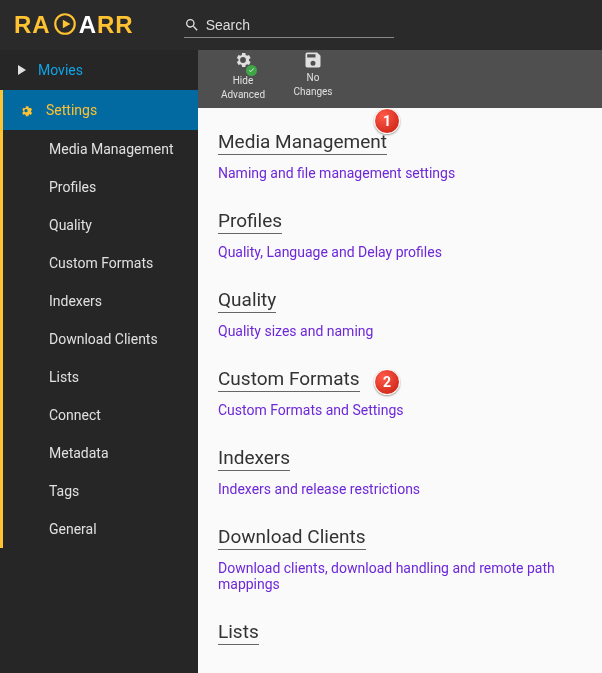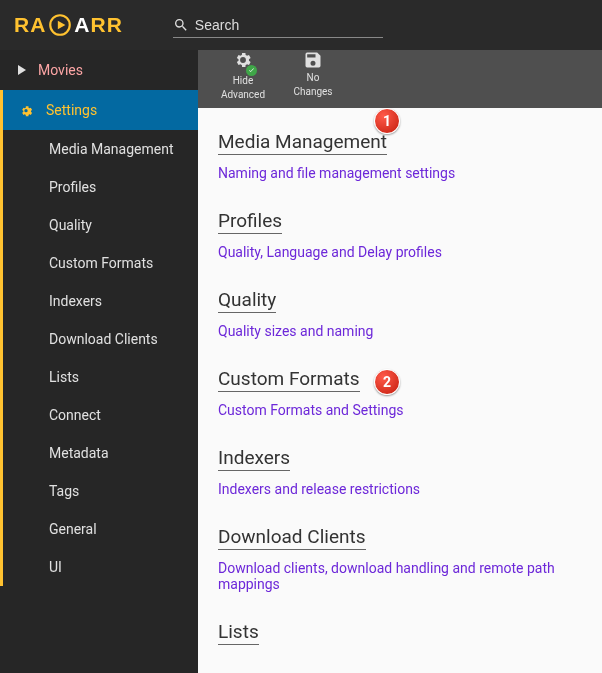--- a/index.html
+++ b/index.html
@@ -4,21 +4,21 @@
 <style>
   * { box-sizing: border-box; margin: 0; padding: 0; }
   html, body { width: 602px; height: 673px; font-family: -apple-system, BlinkMacSystemFont, "Segoe UI", Roboto, Arial, sans-serif; overflow: hidden; }
   body { display: flex; flex-direction: column; background: #f5f5f5; }
 
   .topbar {
     height: 50px; background: #2a2a2a; display: flex; align-items: center;
     padding: 0 14px;
   }
   .logo {
-    display: flex; align-items: center; font-size: 21px; font-weight: 700;
+    display: flex; font-size: 24px; font-weight: 700;
     color: #ffc230; letter-spacing: 1px; font-family: Arial, sans-serif;
   }
   .logo .inner { color: #fff; }
   .logo svg { margin: 0 1px; }
   .search-wrap {
     margin-left: 50px; display: flex; align-items: center; flex: 0 0 210px;
     border-bottom: 1px solid #888;
   }
   .search-wrap svg { fill: #e0e0e0; }
   .search-input {
@@ -28,21 +28,21 @@
   .search-input::placeholder { color: #ddd; }
 
   .body-row { flex: 1; display: flex; min-height: 0; }
 
   .sidebar {
     width: 198px; background: #262626; color: #ddd; display: flex; flex-direction: column;
     overflow-y: auto;
   }
   .nav-item {
     display: flex; align-items: center; height: 40px; padding: 0 18px;
-    font-size: 14px; color: #fca5a5; cursor: pointer; gap: 12px;
+    font-size: 14px; color: #0ea5e9; cursor: pointer; gap: 12px;
   }
   .nav-item.active {
     background: #0369a1; color: #ffc230; border-left: 3px solid #ffc230;
     padding-left: 15px;
   }
   .nav-item svg { fill: currentColor; flex: 0 0 16px; }
   .nav-item .play-tri {
     width: 0; height: 0; border-top: 5px solid transparent;
     border-bottom: 5px solid transparent; border-left: 8px solid #e0e0e0;
   }
@@ -147,23 +147,20 @@
         <span>Connect</span>
       </div>
     <div class="sub-item">
         <span>Metadata</span>
       </div>
     <div class="sub-item">
         <span>Tags</span>
       </div>
     <div class="sub-item">
         <span>General</span>
-      </div>
-    <div class="sub-item">
-        <span>UI</span>
       </div>
   </div>
 
   <div class="main">
     <div class="toolbar">
       <div class="tool-btn">
         <span class="icon-row">
           <svg width="20" height="20" viewBox="0 0 24 24">
               <path d="M19.14 12.94a7.14 7.14 0 000-1.88l2.03-1.58-2-3.46-2.39.96a7.03 7.03 0 00-1.63-.94L14.9 3.5h-4l-.25 2.54c-.58.23-1.13.55-1.63.94l-2.39-.96-2 3.46 2.03 1.58a7.14 7.14 0 000 1.88L4.63 14.5l2 3.46 2.39-.96c.5.39 1.05.71 1.63.94l.25 2.56h4l.25-2.56c.58-.23 1.13-.55 1.63-.94l2.39.96 2-3.46-2.03-1.56zM12 15.5a3.5 3.5 0 110-7 3.5 3.5 0 010 7z"></path>
             </svg>

